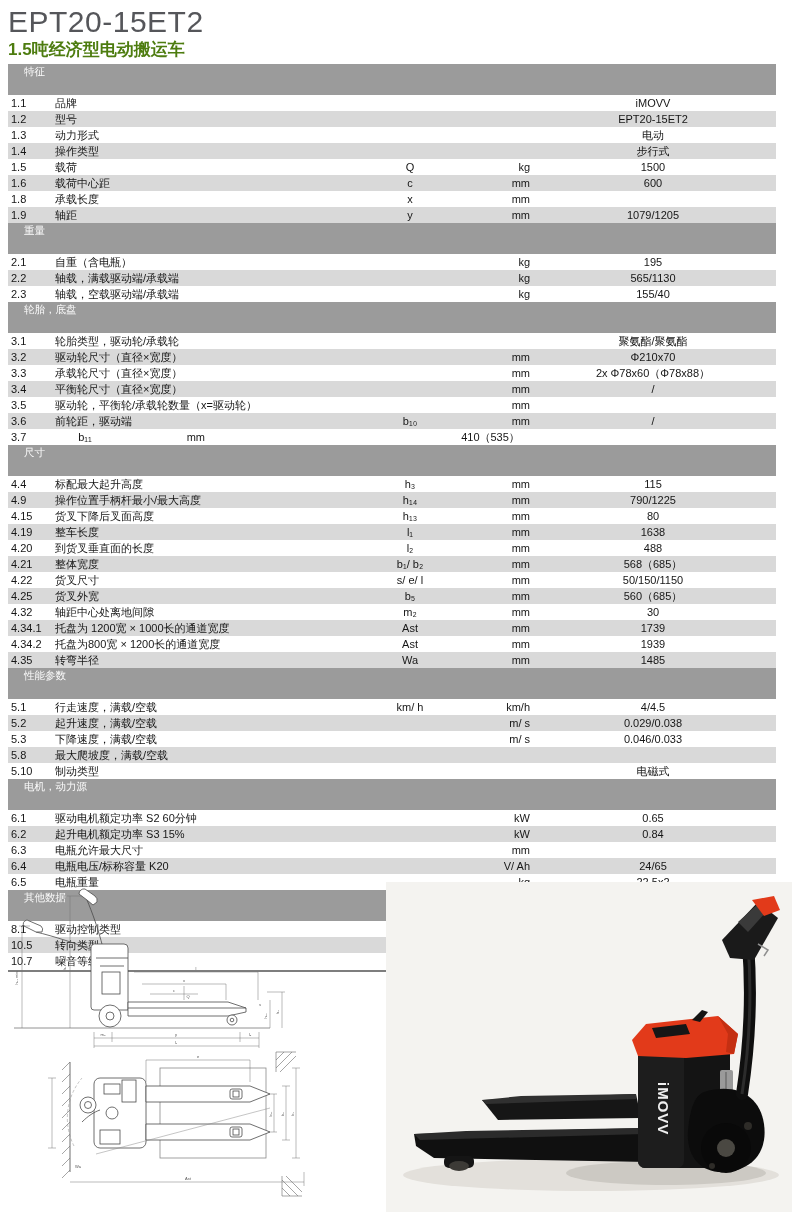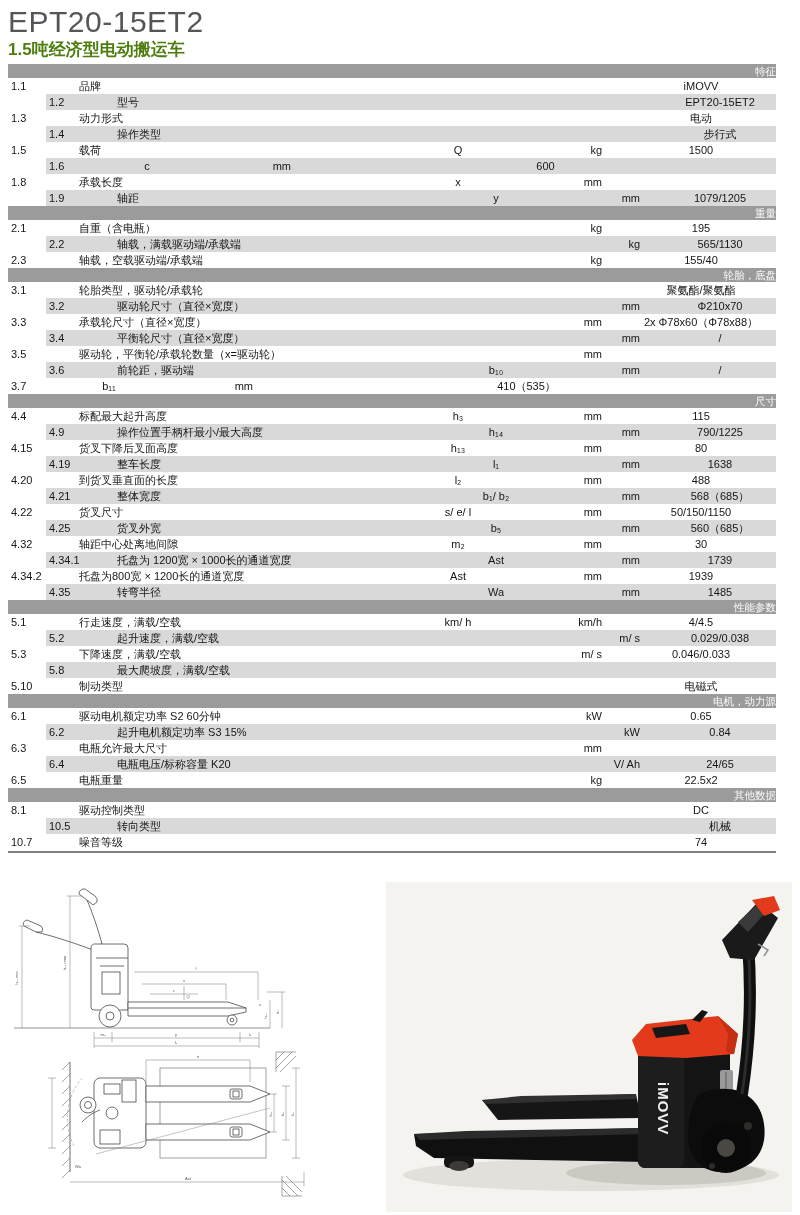--- a/index.html
+++ b/index.html
@@ -2,24 +2,24 @@
 <html><head>
 <meta charset="utf-8">
 <style>
   html,body{margin:0;padding:0;background:#fff;}
   .page{position:relative;width:800px;height:1215px;background:#fff;overflow:hidden;
         font-family:"Liberation Sans","DejaVu Sans",sans-serif;}
   .hdr{padding:6px 8px 0 8px;}
   .title{font-size:30px;font-weight:400;color:#55565a;letter-spacing:.5px;line-height:32px;}
   .subtitle{font-size:17px;font-weight:700;color:#4d7c0f;line-height:20px;margin-top:2px;}
   .spec-table{width:768px;margin:4px 0 0 8px;border-bottom:2px solid #7e7e7e;padding-bottom:1px;}
-  .sec-bar{height:14px;line-height:14px;background:#9b9b9b;color:#fbfbfb;font-size:10.5px;
-           padding-left:16px;font-weight:400;text-align:right;}
-  .spec-row{display:flex;height:16px;line-height:16px;font-size:11px;color:#161616;gap:24px;}
-  .spec-row.alt{background:#d9d9d9;margin-left:38px;}
+  .sec-bar{height:31px;line-height:14px;background:#9b9b9b;color:#fbfbfb;font-size:10.5px;
+           padding-left:16px;font-weight:400;}
+  .spec-row{display:flex;height:16px;line-height:16px;font-size:11px;color:#161616;}
+  .spec-row.alt{background:#d9d9d9;}
   .c-no{width:47px;padding-left:3px;box-sizing:border-box;}
   .c-name{width:325px;white-space:nowrap;overflow:hidden;}
   .c-sym{width:60px;text-align:center;}
   .c-unit{width:90px;text-align:right;}
   .c-val{flex:1;text-align:center;}
   .fig{position:absolute;}
   svg text{font-family:"Liberation Sans","DejaVu Sans",sans-serif;}
   .dimtxt{font-size:4px;fill:#555;}
   .brandtxt{font-size:15px;font-weight:700;fill:#efefef;letter-spacing:1px;}
 </style>
@@ -65,20 +65,21 @@
       </div>
       <div class="spec-row">
         <div class="c-no">1.5</div>
         <div class="c-name">载荷</div>
         <div class="c-sym">Q</div>
         <div class="c-unit">kg</div>
         <div class="c-val">1500</div>
       </div>
       <div class="spec-row alt">
         <div class="c-no">1.6</div>
+        <div class="c-name">载荷中心距</div>
         <div class="c-sym">c</div>
         <div class="c-unit">mm</div>
         <div class="c-val">600</div>
       </div>
       <div class="spec-row">
         <div class="c-no">1.8</div>
         <div class="c-name">承载长度</div>
         <div class="c-sym">x</div>
         <div class="c-unit">mm</div>
       </div>

